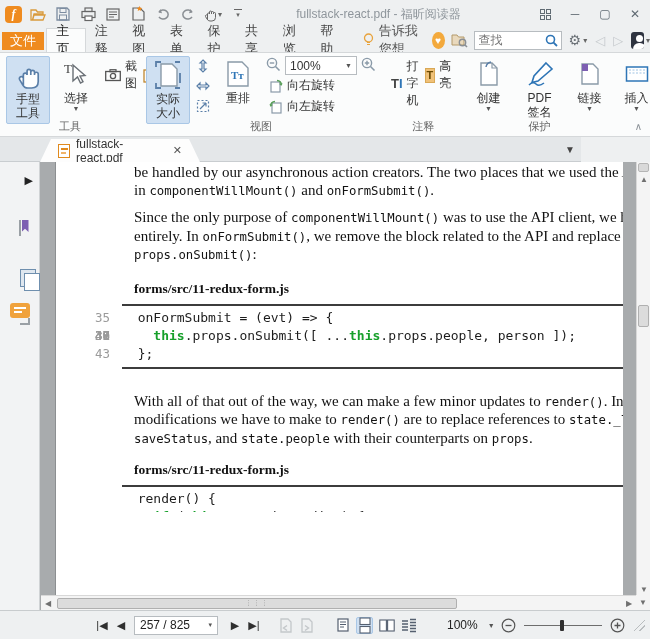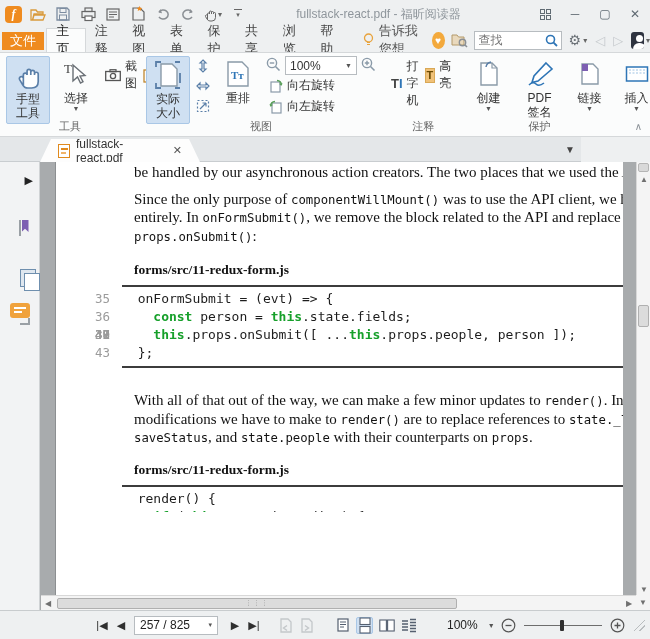--- a/index.html
+++ b/index.html
@@ -469,30 +469,31 @@
     <span class="sbicon" style="display:flex;flex-direction:column;">
       <span class="comment-ic"></span>
         <span class="comment-tail"></span>
     </span>
   </div>
 
   <div id="page">
     <div class="pagepad">
       <div class="para1">
           <div class="tline"><span>be handled by our asynchronous action creators. The two places that we used the API </span></div>
+          <div class="tline"><span>in </span><span class="ic">componentWillMount()</span><span> and </span><span class="ic">onFormSubmit()</span><span>.</span></div>
         </div>
       <div class="para2">
           <div class="tline"><span>Since the only purpose of </span><span class="ic">componentWillMount()</span><span> was to use the API client, we have </span></div>
           <div class="tline"><span>entirely. In </span><span class="ic">onFormSubmit()</span><span>, we remove the block related to the API and replace it wi</span></div>
           <div class="tline"><span class="ic">props.onSubmit()</span><span>:</span></div>
         </div>
       <div class="code-head">forms/src/11-redux-form.js</div>
       <div class="codeblock">
           <div class="crow"><span class="ln">35</span><span class="cl"><span>  onFormSubmit = (evt) =&gt; {</span></span></div>
-          <div class="crow"><span class="ln">36</span><span class="cl"><span>    </span><span class="kw">const</span><span> person = </span><span class="kw">this</span><span>.state.fields;</span></span></div>
+          <div class="crow"><span class="ln">36</span></div>
           <div class="crow"><span class="ln">37</span><span class="cl"></span></div>
           <div class="crow"><span class="ln">38</span></div>
           <div class="crow"><span class="ln">39</span><span class="cl"></span></div>
           <div class="crow"><span class="ln">40</span></div>
           <div class="crow"><span class="ln">41</span><span class="cl"></span></div>
           <div class="crow"><span class="ln">42</span><span class="cl"><span>    </span><span class="kw">this</span><span>.props.onSubmit([ ...</span><span class="kw">this</span><span>.props.people, person ]);</span></span></div>
           <div class="crow"><span class="ln">43</span><span class="cl"><span>  };</span></span></div>
         </div>
       <div class="para3">
           <div class="tline"><span>With all of that out of the way, we can make a few minor updates to </span><span class="ic">render()</span><span>. In fac</span></div>

